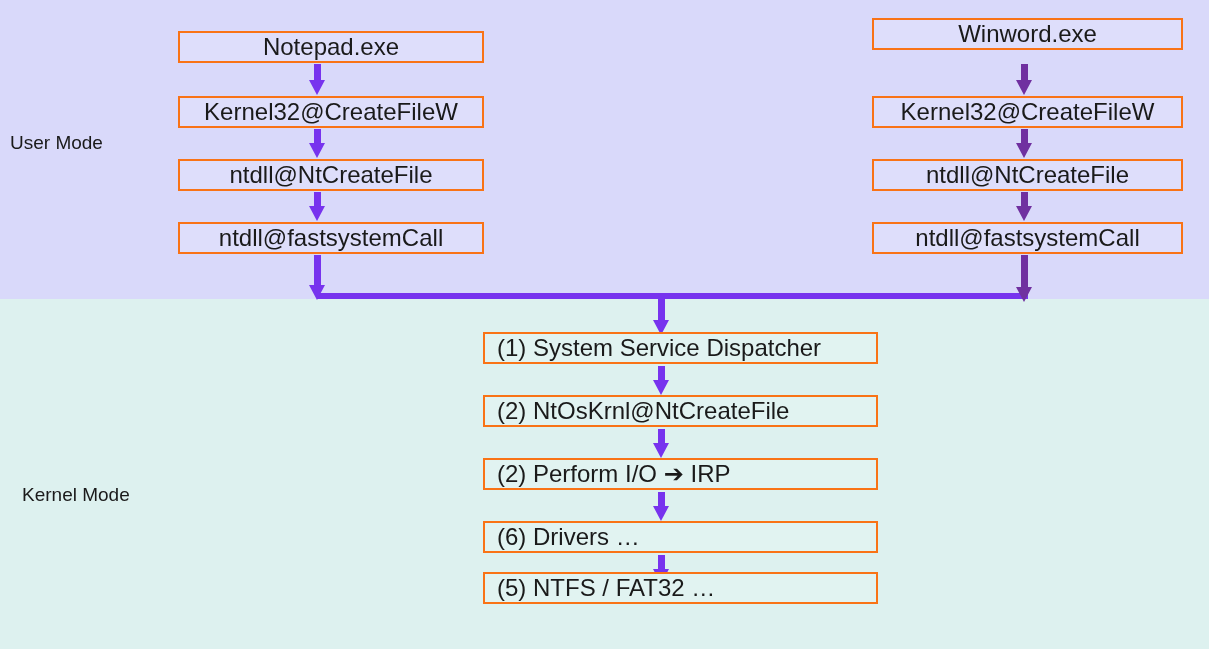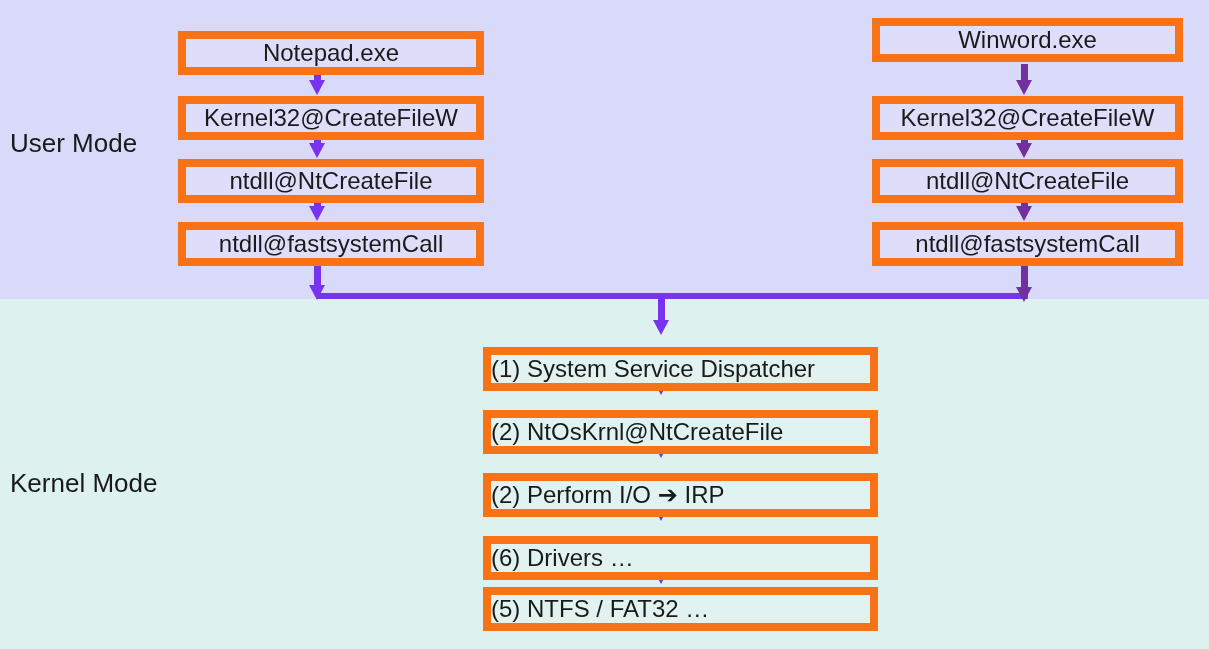--- a/index.html
+++ b/index.html
@@ -9,38 +9,38 @@
     overflow:hidden;
     font-family:"Liberation Sans","DejaVu Sans",sans-serif;
     color:#1a1a1a;
   }
   .section{position:absolute;left:0;width:1209px;}
   .section.user{top:0;height:299px;background:#d9d9fa;}
   .section.kernel{top:299px;height:350px;background:#ddf1ef;}
 
   .mode-label{
     position:absolute;left:10px;
-    font-size:26px;line-height:30px;
+    font-size:19px;line-height:30px;
     color:#1a1a1a;white-space:nowrap;
   }
   .mode-label.user{top:128px;}
-  .mode-label.kernel{top:468px;}
+  .mode-label.kernel{top:480px;margin-left:12px;}
 
   .node{
     position:absolute;
     box-sizing:border-box;
-    height:44px;
-    border:8px solid #f97316;
+    height:32px;
+    border:2px solid #f97316;
     display:flex;align-items:center;justify-content:center;
     font-size:24px;line-height:28px;
     white-space:nowrap;
     z-index:3;
   }
   .node.u{background:#dedefb;}
-  .node.k{background:#e1f3f1;justify-content:flex-start;padding-left:0;margin-top:15px;}
+  .node.k{background:#e1f3f1;justify-content:flex-start;padding-left:12px;}
   .col-left  .node{left:178px;width:306px;}
   .col-right .node{left:872px;width:311px;}
   .col-mid   .node{left:483px;width:395px;}
 
   
   .arrow{
     position:absolute;width:16px;
     display:flex;flex-direction:column;align-items:center;
     z-index:2;
   }

